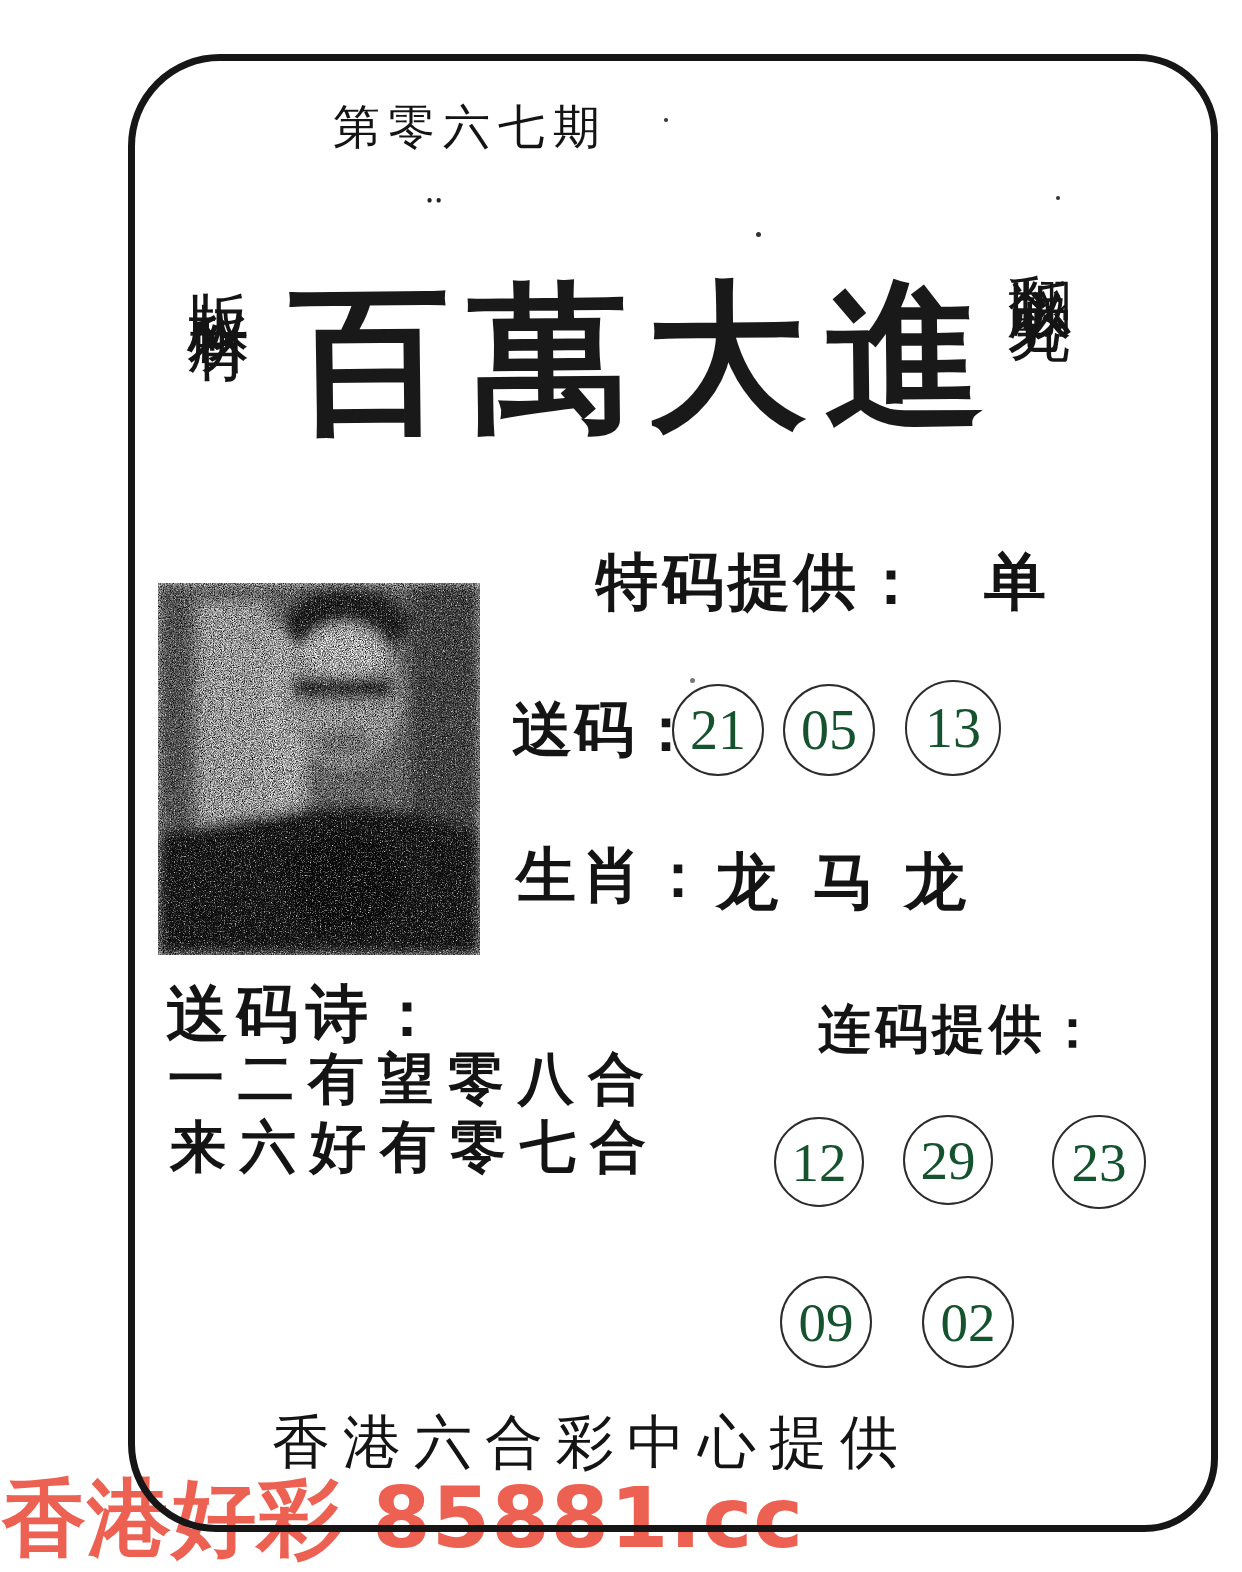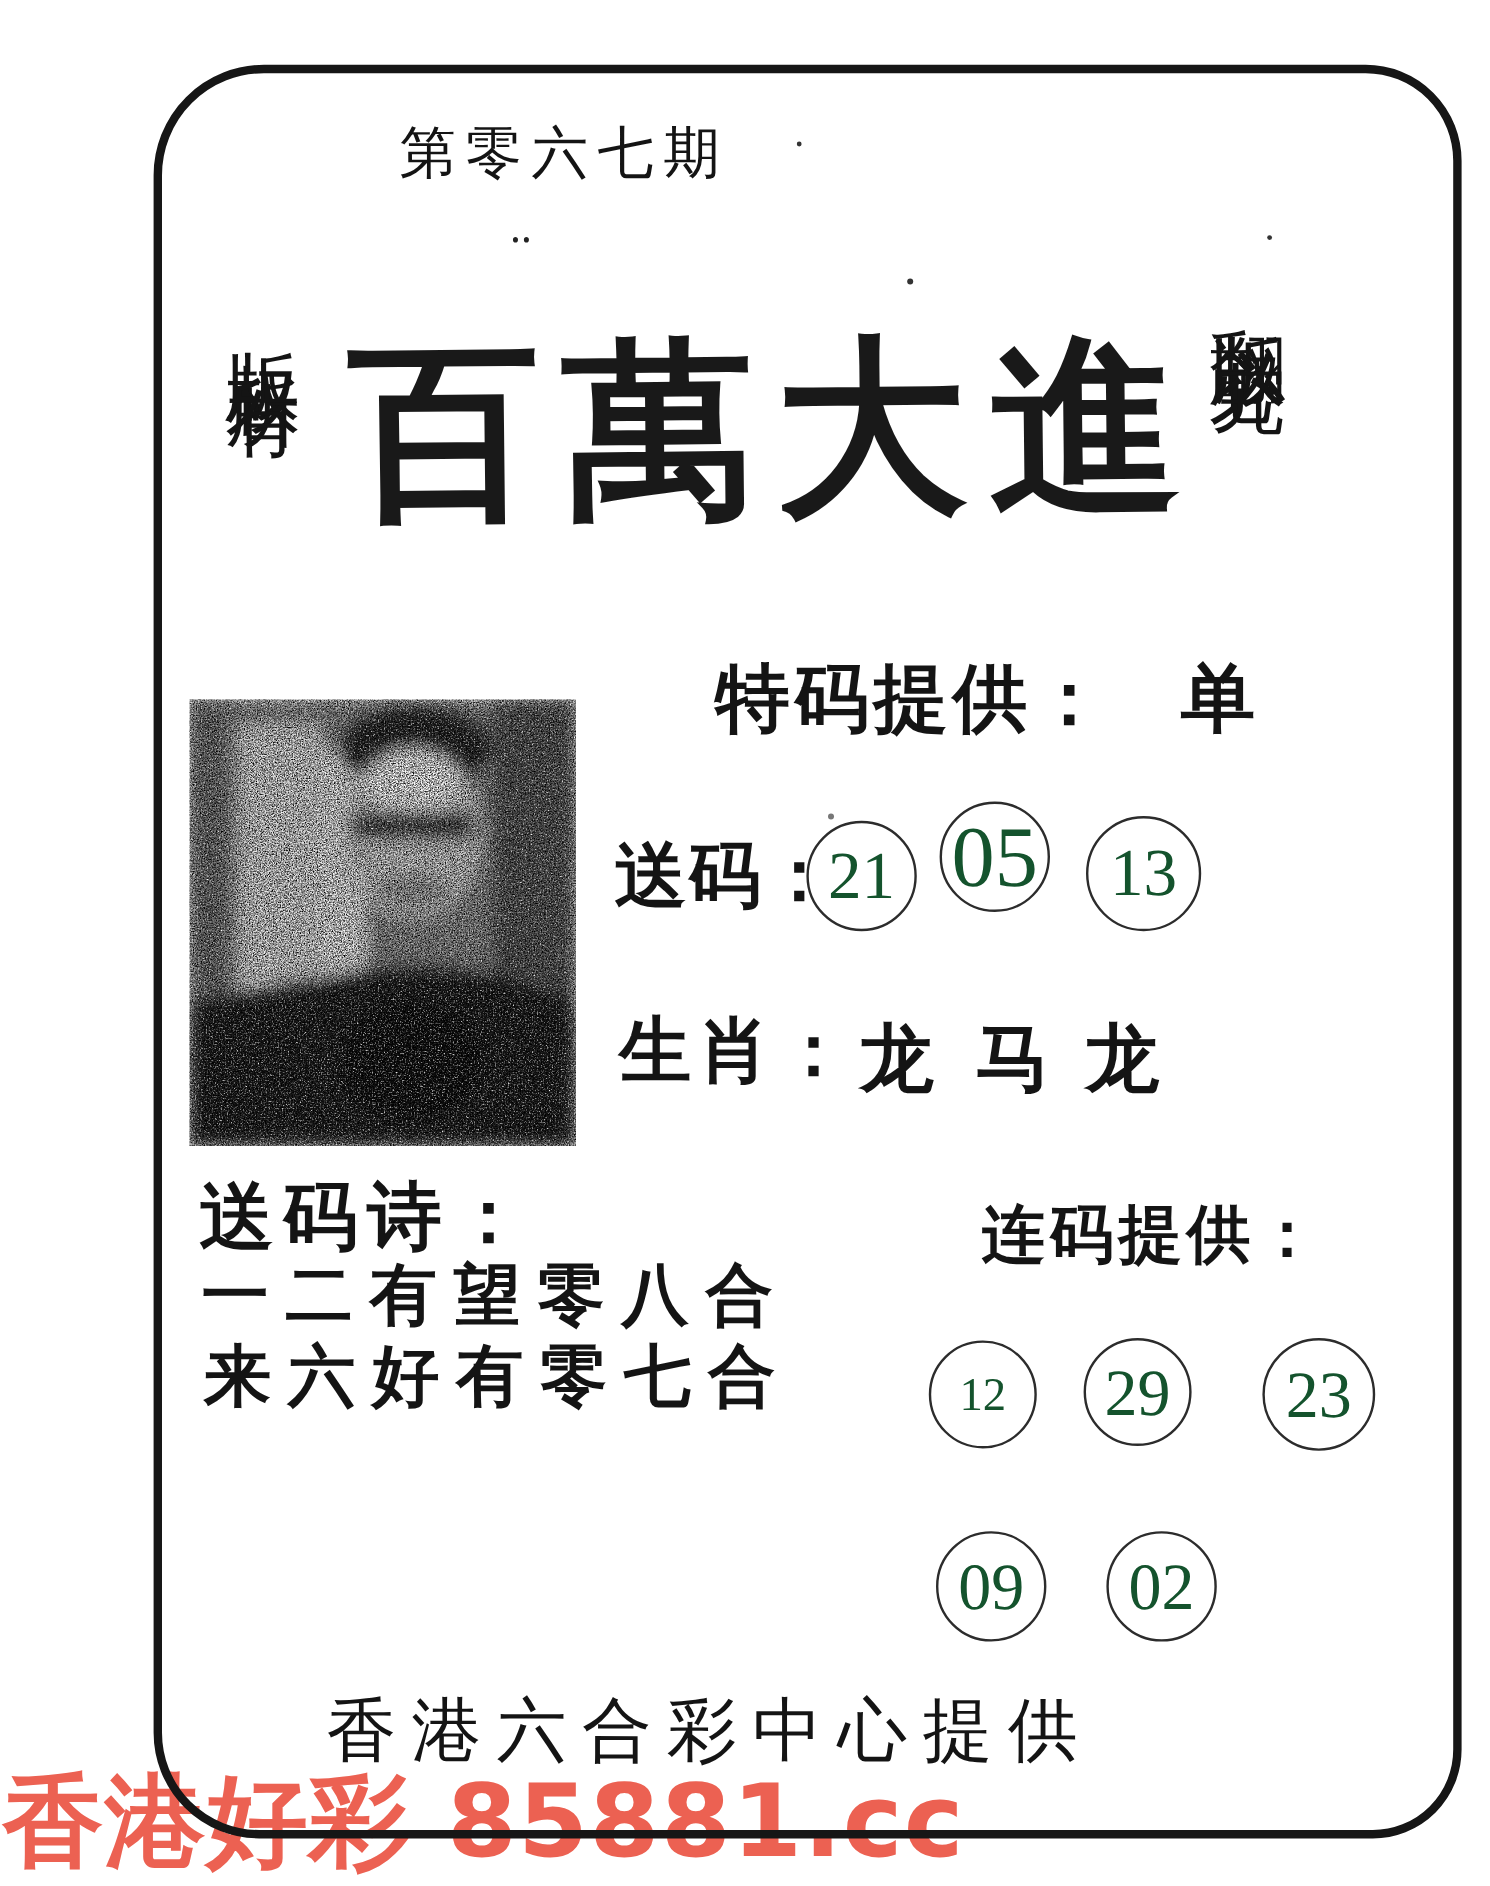--- a/index.html
+++ b/index.html
@@ -145,34 +145,34 @@
         <path d="M0 372 L0 252 Q60 238 120 230 Q186 214 252 228 Q300 240 322 252 L322 372 Z" fill="#252525"></path>
         <ellipse cx="186" cy="300" rx="60" ry="50" fill="#1c1c1c"></ellipse>
       </g>
       <rect x="0" y="0" width="322" height="372" filter="url(#grainB)"></rect>
       <rect x="0" y="0" width="322" height="372" filter="url(#grainW)"></rect>
     </svg>
   </div>
 
   <div class="abs row-label songma-label">送码：</div>
   <div class="circ" style="left:672px;top:684px;width:92px;height:92px;font-size:56px;">21</div>
-  <div class="circ" style="left:783px;top:668px;width:92px;height:92px;font-size:72px;">05</div>
+  <div class="circ" style="left:783px;top:684px;width:92px;height:92px;font-size:56px;">05</div>
   <div class="circ" style="left:905px;top:680px;width:96px;height:96px;font-size:56px;">13</div>
 
   <div class="abs row-label shengxiao-label">生肖：</div>
   <div class="abs zodiac" style="left:716px;top:840px;">龙</div>
   <div class="abs zodiac" style="left:813px;top:840px;">马</div>
   <div class="abs zodiac" style="left:904px;top:840px;">龙</div>
 
   <div class="abs row-label poem-title">送码诗：</div>
   <div class="abs poem-line" style="left:168px;top:1042px;">一二有望零八合</div>
   <div class="abs poem-line" style="left:170px;top:1110px;">来六好有零七合</div>
 
   <div class="abs row-label lianma-label">连码提供：</div>
-  <div class="circ" style="left:774px;top:1117px;width:90px;height:90px;font-size:39px;">12</div>
+  <div class="circ" style="left:774px;top:1117px;width:90px;height:90px;font-size:55px;">12</div>
   <div class="circ" style="left:903px;top:1115px;width:90px;height:90px;font-size:55px;">29</div>
   <div class="circ" style="left:1052px;top:1115px;width:94px;height:94px;font-size:55px;">23</div>
   <div class="circ" style="left:780px;top:1276px;width:92px;height:92px;font-size:55px;">09</div>
   <div class="circ" style="left:922px;top:1276px;width:92px;height:92px;font-size:55px;">02</div>
 
   <div class="abs provider">香港六合彩中心提供</div>
 
   <div class="abs watermark" style="color: rgb(236, 97, 82);">香港好彩 85881.cc</div>
 
   <div class="speck" style="left:756px;top:232px;width:5px;height:5px;"></div>

